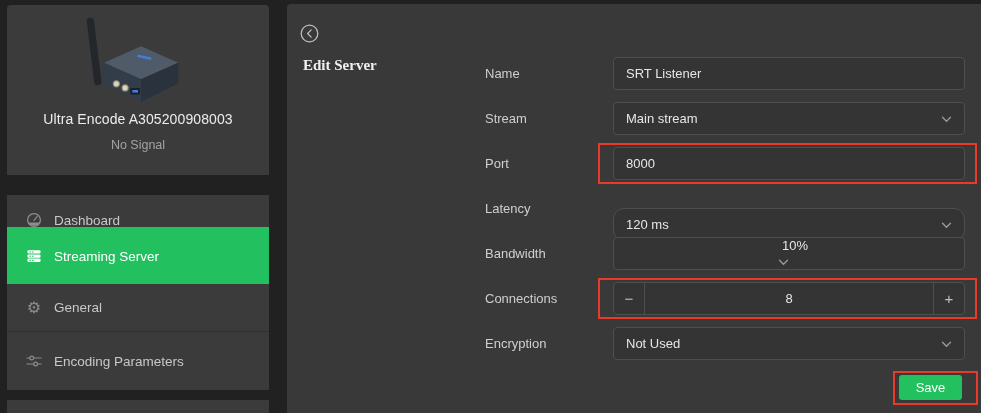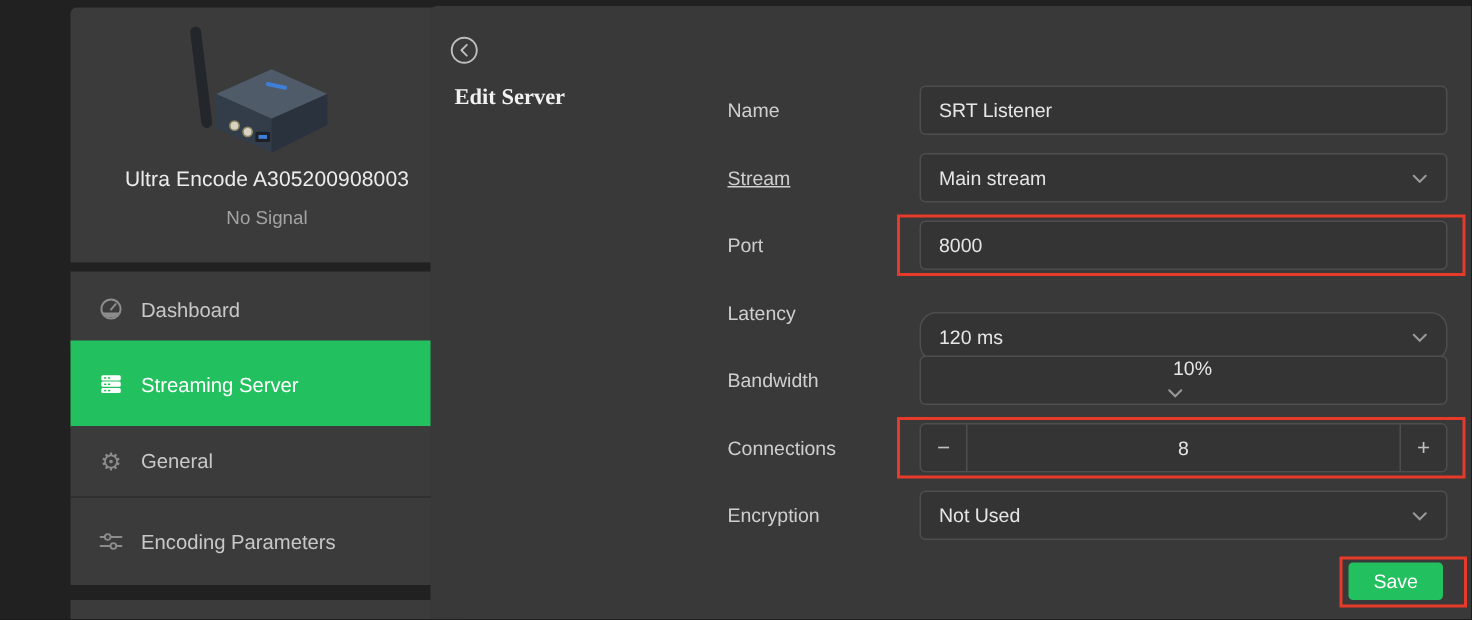--- a/index.html
+++ b/index.html
@@ -1,20 +1,20 @@
 <!DOCTYPE html>
 <html><head>
 <meta charset="utf-8">
 <style>
   html,body{margin:0;padding:0;background:#111;}
   .stage{position:relative;width:981px;height:413px;background:var(--page-bg,#212121);
          font-family:"Liberation Sans",sans-serif;overflow:hidden;
          -webkit-font-smoothing:antialiased;}
   
-  .panel{position:absolute;left:7px;width:262px;background:var(--panel-bg,#3b3b3b);box-sizing:border-box;margin-left:40px;}
+  .panel{position:absolute;left:7px;width:262px;background:var(--panel-bg,#3b3b3b);box-sizing:border-box;}
   .device-card{top:5px;height:170px;border-radius:4px 4px 0 0;text-align:center;}
   .device-img-wrap{margin-top:4px;height:98px;}
   .device-name{font-size:14px;color:#ececec;margin-top:4px;letter-spacing:.1px;}
   .device-status{font-size:12.5px;color:#a3a3a3;margin-top:11px;}
   .menu-item{display:flex;align-items:center;padding-left:18px;font-size:13.5px;color:#c8c8c8;cursor:pointer;}
   .menu-item .ic{width:18px;height:18px;margin-right:11px;display:flex;align-items:center;justify-content:center;color:#8d8d8d;flex:0 0 auto;}
   .menu-item .gear-glyph{font-size:16px;line-height:16px;font-family:"DejaVu Sans",sans-serif;}
   .menu-item.active{background:var(--green,#22c05e);color:#ffffff;}
   .menu-item.active .ic{color:#ffffff;}
   .menu-stub{top:400px;height:13px;}
@@ -56,21 +56,21 @@
           <circle cx="44" cy="72.5" r="3" fill="#d8d2c2" stroke="#8f8663" stroke-width="1"></circle>
           <circle cx="52.5" cy="76.5" r="3" fill="#d8d2c2" stroke="#8f8663" stroke-width="1"></circle>
           <rect x="57.5" y="76.5" width="9.5" height="6.5" rx="1" fill="#1d2127"></rect>
           <rect x="59.5" y="78.5" width="5.5" height="2.5" fill="#3f7fd8"></rect>
         </svg>
       </div>
       <div class="device-name">Ultra Encode A305200908003</div>
       <div class="device-status">No Signal</div>
     </div>
     <nav id="menu">
-        <div class="panel menu-item" style="top: 181px; height: 50px;">
+        <div class="panel menu-item" style="top: 195px; height: 50px;">
           <span class="ic">
             <svg width="16" height="16" viewBox="0 0 16 16">
               <circle cx="8" cy="8" r="6.4" fill="none" stroke="currentColor" stroke-width="1.3"></circle>
               <path d="M2.4 10.4 A6.4 6.4 0 0 0 13.6 10.4 Z" fill="currentColor"></path>
               <line x1="8" y1="8.4" x2="11.1" y2="4.7" stroke="currentColor" stroke-width="1.3" stroke-linecap="round"></line>
             </svg>
           </span>
           <span>Dashboard</span>
         </div>
         <div class="panel menu-item active" style="top: 227px; height: 58px;">
@@ -126,21 +126,21 @@
           <path d="M10.6 5.6 L7.2 9 L10.6 12.4" fill="none" stroke="#bdbdbd" stroke-width="1.2" stroke-linecap="round" stroke-linejoin="round"></path>
         </svg>
       </span>
     </button>
     <h1 class="page-title">Edit Server</h1>
     <div id="form">
         <label class="field-label" style="top: 53px;">Name</label>
         <div class="control text" style="top: 53px;">
           <input class="txt" type="text" value="SRT Listener" style="">
         </div>
-        <label class="field-label" style="top: 98px; text-decoration: underline;">Stream</label>
+        <label class="field-label" style="top: 98px;">Stream</label>
         <div class="control select" style="top: 98px;">
           <span class="val">Main stream</span>
           <span class="chev"><svg width="11" height="7" viewBox="0 0 11 7">
               <path d="M1.5 1.2 L5.5 5.2 L9.5 1.2" fill="none" stroke="#999" stroke-width="1.4" stroke-linecap="round"></path>
             </svg></span>
         </div>
         <label class="field-label" style="top: 143px;">Port</label>
         <div class="control text" style="top: 143px;">
           <input class="txt" type="text" value="8000" style="">
         </div>

